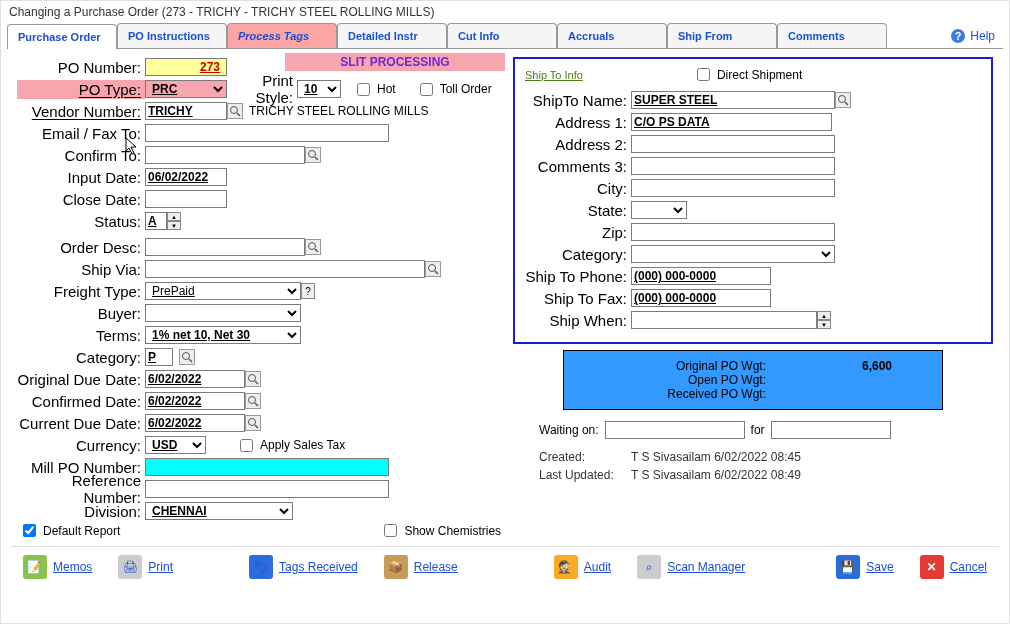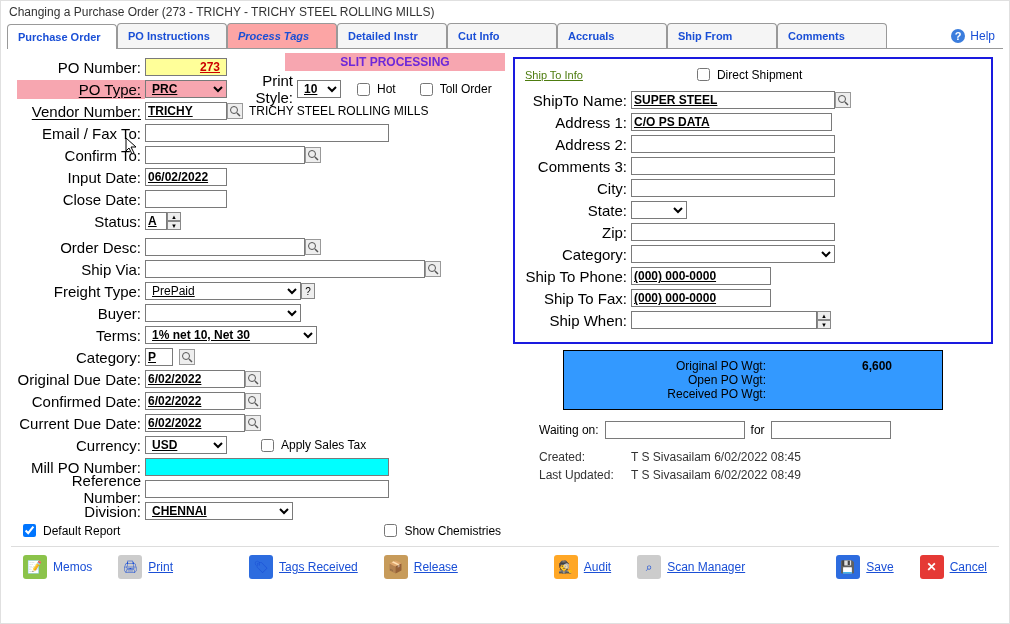--- a/index.html
+++ b/index.html
@@ -172,21 +172,21 @@
         <div class="lbl">Freight Type:</div>
         <div class="fld"><select style="width:156px"><option>PrePaid</option></select></div>
         <div class="q">?</div>
       </div>
       <div class="row">
         <div class="lbl">Buyer:</div>
         <div class="fld"><select style="width:156px"><option></option></select></div>
       </div>
       <div class="row">
         <div class="lbl">Terms:</div>
-        <div class="fld"><select style="width:172px;font-weight:bold"><option>1% net 10, Net 30</option></select></div>
+        <div class="fld"><select style="width:156px;font-weight:bold"><option>1% net 10, Net 30</option></select></div>
       </div>
       <div class="row">
         <div class="lbl">Category:</div>
         <div class="fld"><input type="text" style="width: 28px; font-weight: bold;" value="P"></div>
         <div class="lookup" style="margin-left:6px">
             <svg viewBox="0 0 12 12">
               <circle cx="5" cy="5" r="3.5" fill="none" stroke="#555"></circle>
               <line x1="8" y1="8" x2="11" y2="11" stroke="#555" stroke-width="1.5"></line>
             </svg>
           </div>
@@ -216,21 +216,21 @@
         <div class="fld"><input type="text" style="width: 100px; font-weight: bold;" value="6/02/2022"></div>
         <div class="lookup">
             <svg viewBox="0 0 12 12">
               <circle cx="5" cy="5" r="3.5" fill="none" stroke="#555"></circle>
               <line x1="8" y1="8" x2="11" y2="11" stroke="#555" stroke-width="1.5"></line>
             </svg>
           </div>
       </div>
       <div class="row">
         <div class="lbl">Currency:</div>
-        <div class="fld"><select style="width:82px;font-weight:bold"><option>USD</option></select></div>
+        <div class="fld"><select style="width:61px;font-weight:bold"><option>USD</option></select></div>
         <label class="chk" style="margin-left:30px">
             <input type="checkbox" style="">
             <span>Apply Sales Tax</span>
           </label>
       </div>
       <div class="row">
         <div class="lbl">Mill PO Number:</div>
         <div class="fld"><input type="text" class="cyan" style="width: 244px;" value=""></div>
       </div>
       <div class="row">
@@ -357,21 +357,21 @@
             <span>Default Report</span>
           </label>
         <label class="chk">
             <input type="checkbox" style="">
             <span>Show Chemistries</span>
           </label>
       </div>
       <div class="ft-row2">
         <button class="btn">
             <span class="icon green">📝</span>
-            <span style="">Memos</span>
+            <span style="text-decoration:underline">Memos</span>
           </button>
         <button class="btn">
             <span class="icon gray">🖨</span>
             <span style="text-decoration:underline">Print</span>
           </button>
         <div style="width:40px"></div>
         <button class="btn">
             <span class="icon blue">🏷</span>
             <span style="text-decoration:underline">Tags Received</span>
           </button>

